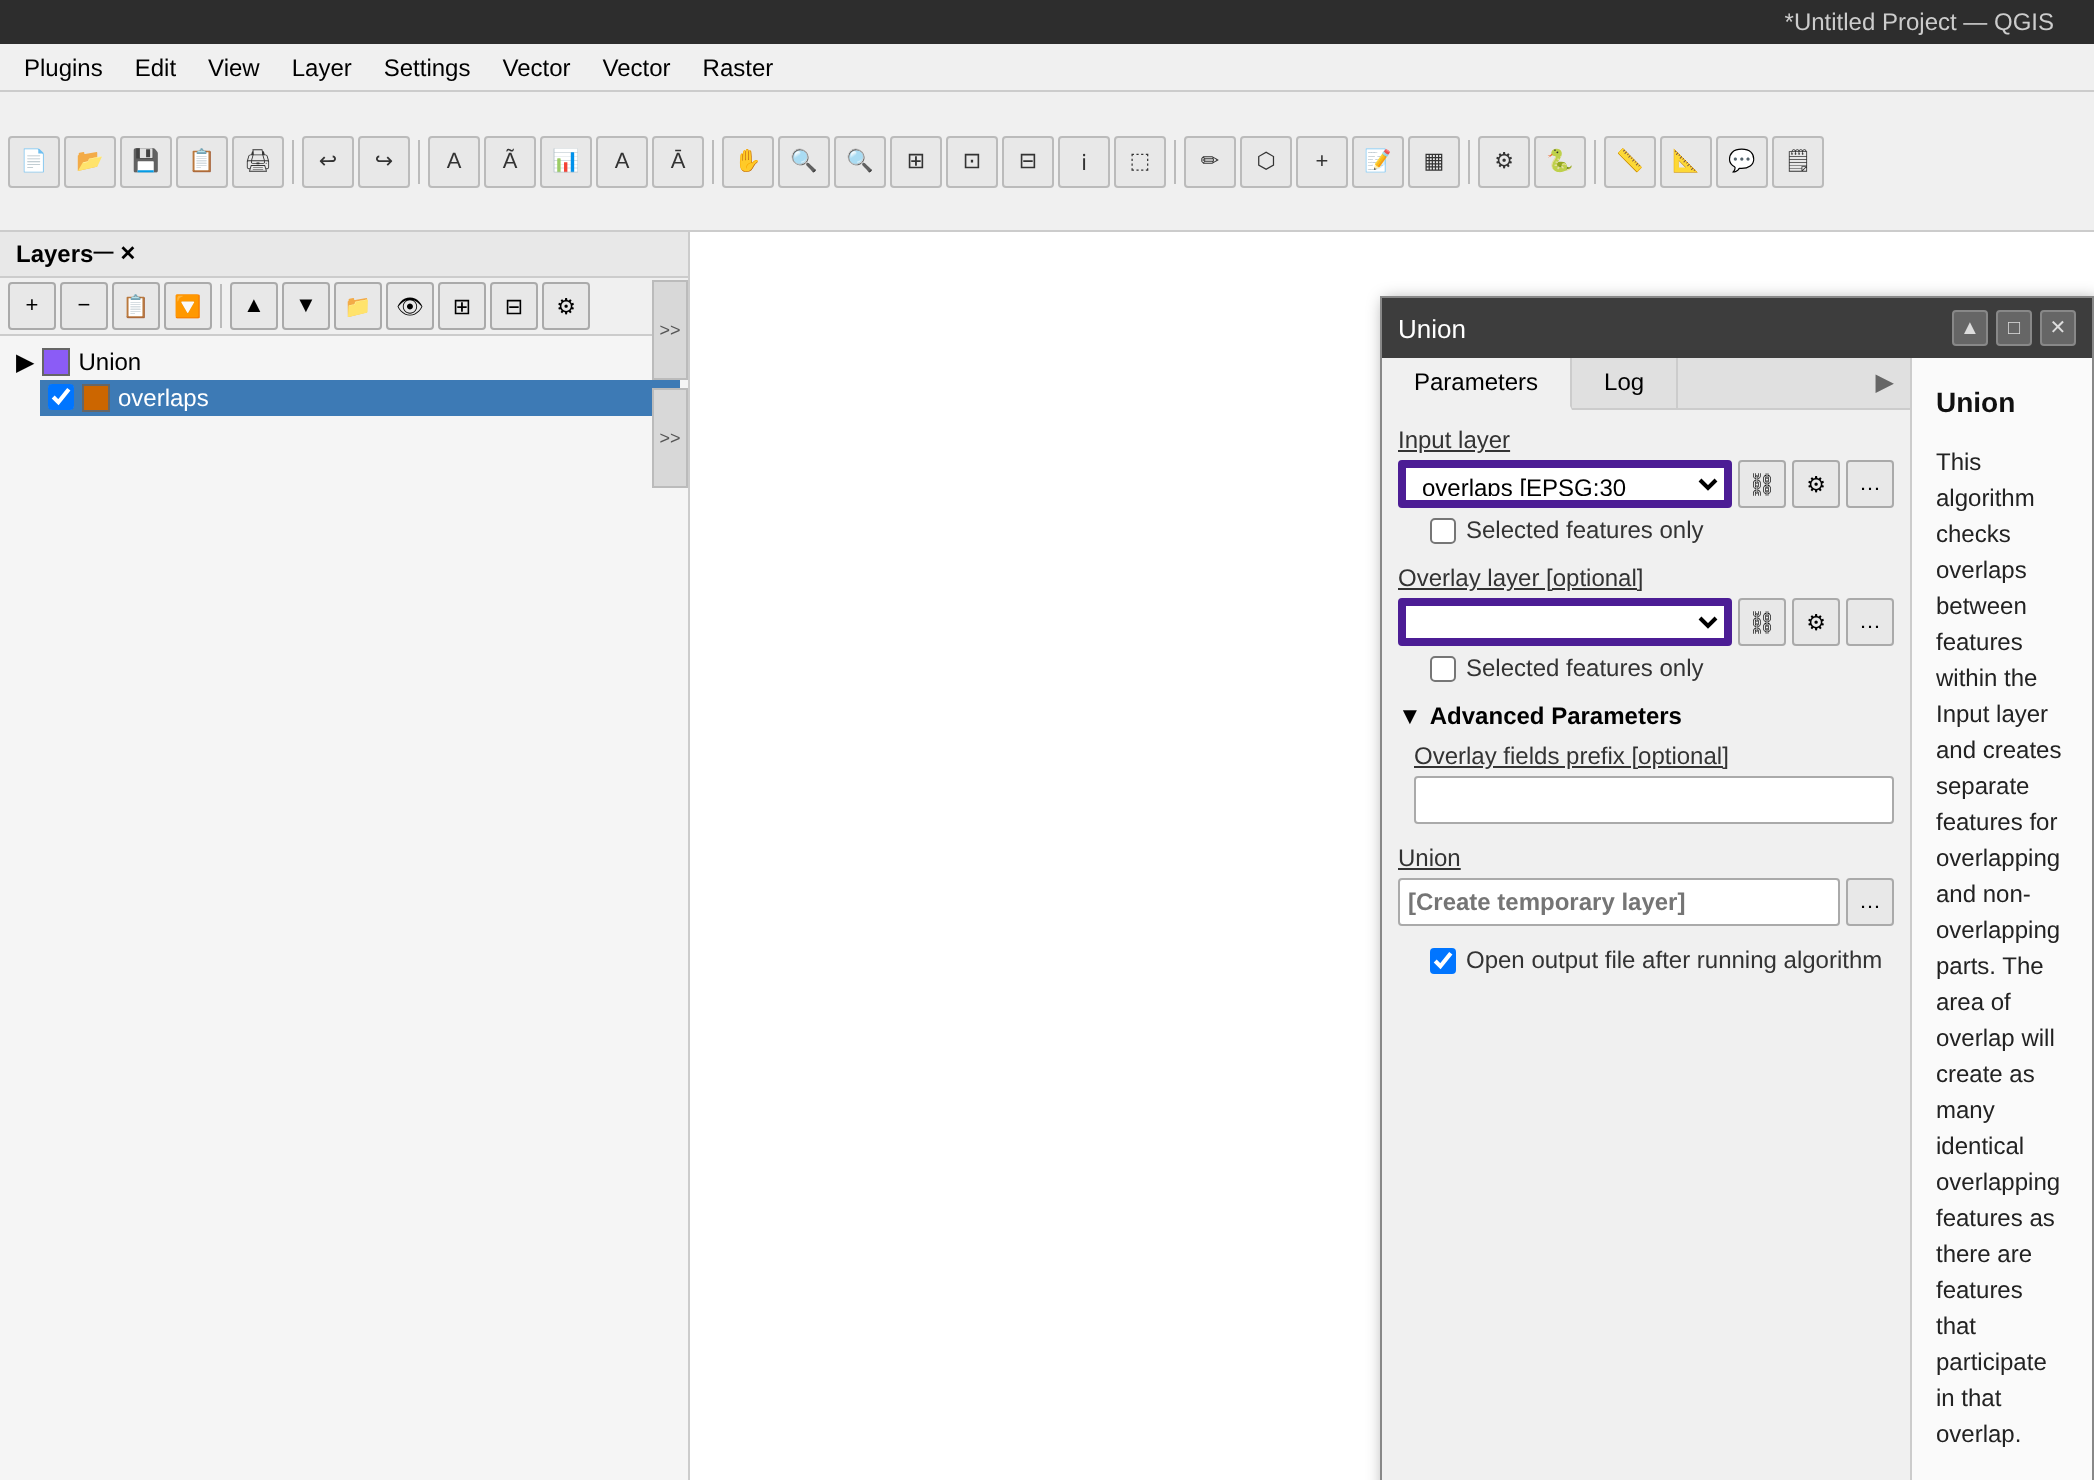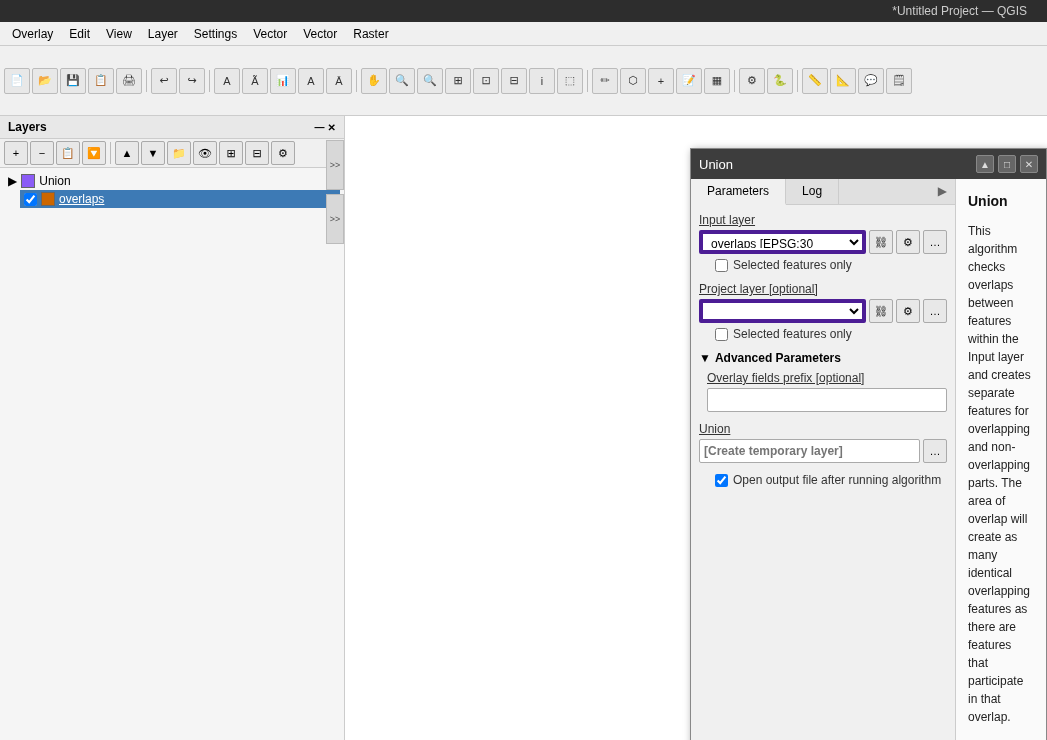--- a/index.html
+++ b/index.html
@@ -86,41 +86,40 @@
       flex-direction: column;
     }
 
     .layers-header {
       background: #e8e8e8;
       padding: 4px 8px;
       font-weight: bold;
       font-size: 12px;
       display: flex;
       align-items: center;
-      justify-content: space-between;
+      justify-content: flex-start;
       border-bottom: 1px solid #ccc;
     }
     .layers-header-left { display: flex; align-items: center; gap: 4px; }
 
     .layers-toolbar {
       background: #f0f0f0;
       padding: 2px 4px;
       display: flex;
       align-items: center;
       gap: 2px;
       border-bottom: 1px solid #ccc;
       flex-wrap: wrap;
     }
 
     .layer-item {
       display: flex;
-      align-items: flex-end;
+      align-items: flex-start;
       padding: 2px 4px;
       gap: 4px;
-      text-decoration: underline;
     }
     .layer-item.selected { background: #3d7ab5; color: white; }
     .layer-group {
       display: flex;
       align-items: center;
       padding: 2px 4px;
       gap: 4px;
       font-size: 12px;
     }
 
@@ -351,21 +350,21 @@
     }
   </style>
 </head>
 <body>
 
 <div class="title-bar">
   <span>*Untitled Project — QGIS</span>
 </div>
 
 <div class="menu-bar">
-  <span class="menu-item">Overlay</span>
+  <span class="menu-item">Plugins</span>
   <span class="menu-item">Edit</span>
   <span class="menu-item">View</span>
   <span class="menu-item">Layer</span>
   <span class="menu-item">Settings</span>
   <span class="menu-item">Vector</span>
   <span class="menu-item">Vector</span>
   <span class="menu-item">Raster</span>
 </div>
 
 <div class="toolbar-area">
@@ -505,21 +504,21 @@
                   <div class="icon-btn">⚙</div>
                   <div class="icon-btn">…</div>
                 </div>
                 <div class="checkbox-row" style="margin-top:4px;">
                   <input type="checkbox" style="">
                   <span>Selected features only</span>
                 </div>
               </div>
 
               <div class="form-group">
-                <div class="form-label">Project layer [optional]</div>
+                <div class="form-label">Overlay layer [optional]</div>
                 <div class="form-row">
                   <select class="form-select">
                     <option value=""></option>
                   </select>
                   <div class="icon-btn">⛓</div>
                   <div class="icon-btn">⚙</div>
                   <div class="icon-btn">…</div>
                 </div>
                 <div class="checkbox-row" style="margin-top:4px;">
                   <input type="checkbox" style="">

